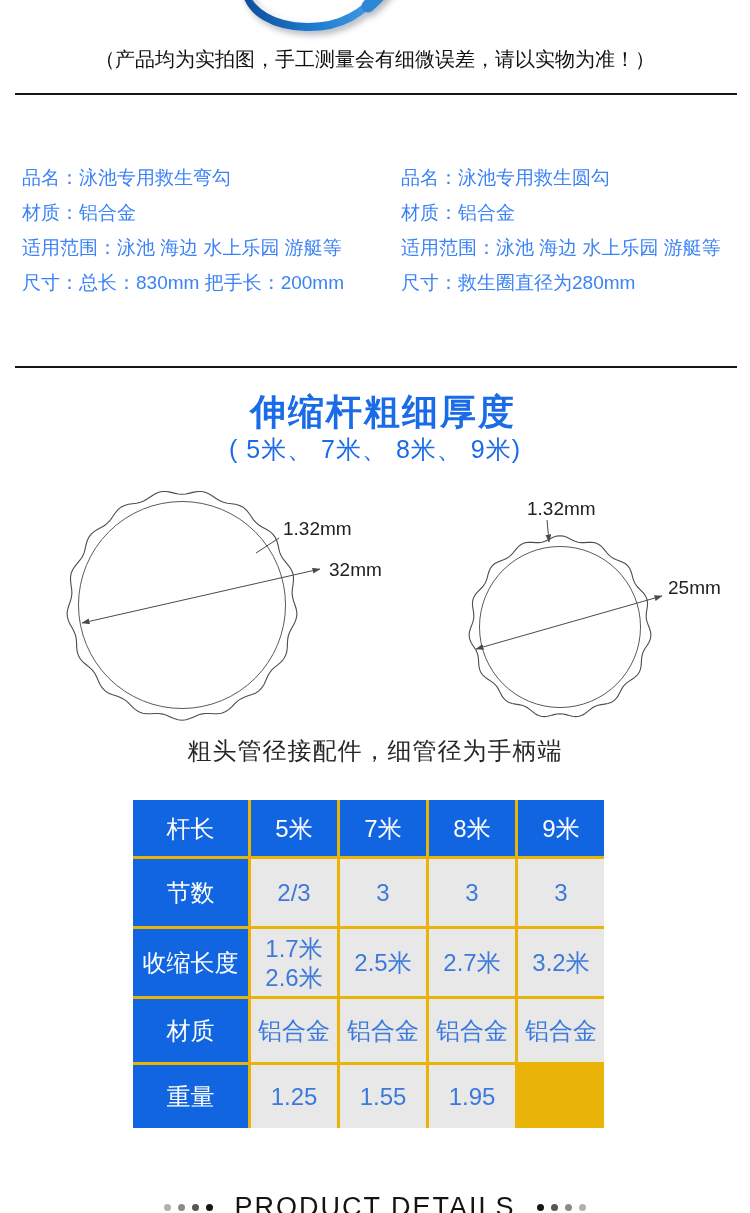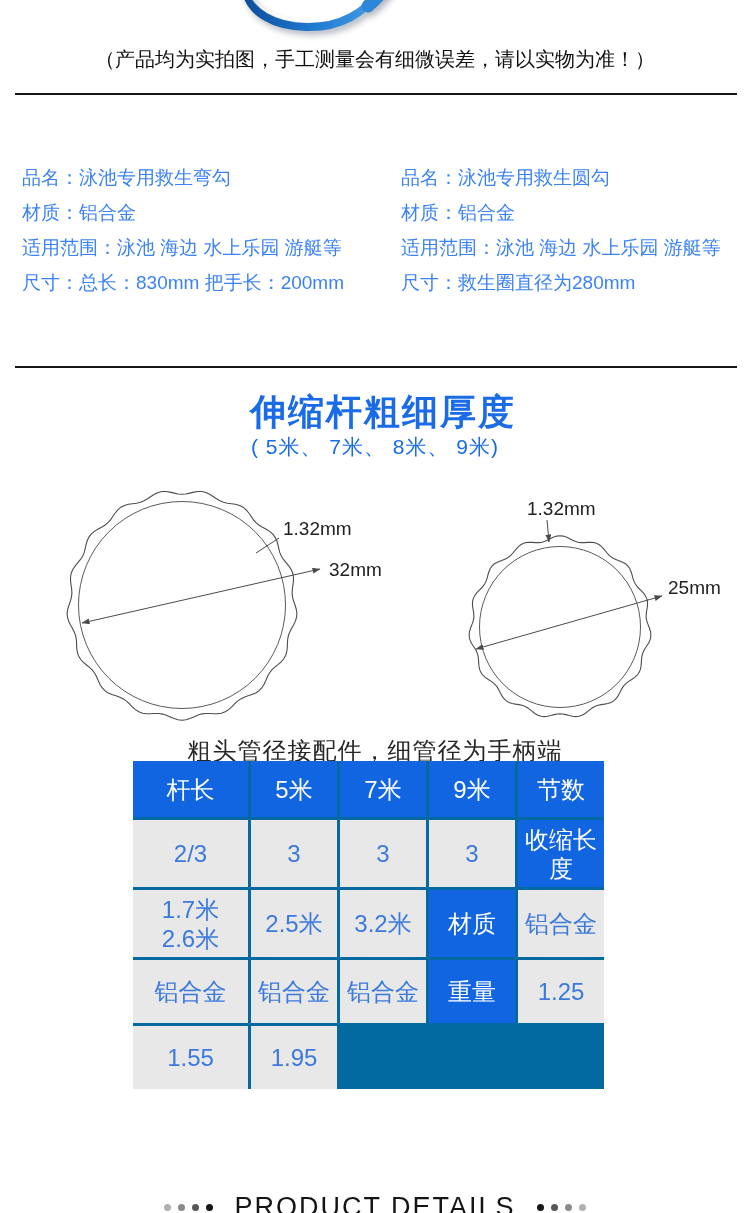--- a/index.html
+++ b/index.html
@@ -37,43 +37,43 @@
   .spec-col.left{left:22px;}
   .spec-col.right{left:392px;margin-left:9px;}
 
   
   .sec-title{
     position:absolute;top:388px;left:0;width:100%;text-align:center;
     font-size:36px;font-weight:700;color:var(--title-blue);letter-spacing:2px;padding-left:8px;
   }
   .sec-subtitle{
     position:absolute;top:433px;left:0;width:100%;text-align:center;
-    font-size:21px;font-weight:500;color:var(--title-blue);letter-spacing:1px;
+    font-size:25px;font-weight:500;color:var(--title-blue);letter-spacing:1px;
   }
 
   
   .diagram{position:absolute;top:465px;left:0;}
   .diagram text{font-family:"Liberation Sans","DejaVu Sans",sans-serif;font-size:19px;fill:#222;}
   .outline{fill:none;stroke:#4c4c4c;stroke-width:1.1;}
   .outline.inner{stroke:#5a5a5a;stroke-width:1;}
   .dim{stroke:#4a4a4a;stroke-width:1;}
 
   .caption{
     position:absolute;top:735px;left:0;width:100%;text-align:center;
     font-size:24px;color:#262626;letter-spacing:1px;
   }
 
   
   .spec-table{
-    position:absolute;top:761px;left:133px;
+    position:absolute;top:800px;left:133px;
     display:grid;
     grid-template-columns:115px 86px 86px 86px 86px;
     grid-template-rows:56px 67px 67px 63px 63px;
     gap:3px;
-    background:#0369a1;
+    background:#eab308;
   }
   .cell{
     display:flex;align-items:center;justify-content:center;
     font-size:24px;text-align:center;white-space:pre-line;line-height:29px;
   }
   .cell.th{background:var(--header-blue);color:#ffffff;}
   .cell.td{background:var(--cell-gray);color:var(--value-blue);}
 
   
   .footer{
@@ -157,32 +157,34 @@
       <text x="668" y="129">25mm</text>
     </g>
   </svg>
 
   <div class="caption">粗头管径接配件，细管径为手柄端</div>
 
   <div class="spec-table">
     <div class="cell th">杆长</div>
     <div class="cell th">5米</div>
     <div class="cell th">7米</div>
+    <div class="cell th">8米</div>
     <div class="cell th">9米</div>
 
     <div class="cell th">节数</div>
     <div class="cell td">2/3</div>
     <div class="cell td">3</div>
     <div class="cell td">3</div>
     <div class="cell td">3</div>
 
     <div class="cell th">收缩长度</div>
     <div class="cell td">1.7米
 2.6米</div>
     <div class="cell td">2.5米</div>
+    <div class="cell td">2.7米</div>
     <div class="cell td">3.2米</div>
 
     <div class="cell th">材质</div>
     <div class="cell td">铝合金</div>
     <div class="cell td">铝合金</div>
     <div class="cell td">铝合金</div>
     <div class="cell td">铝合金</div>
 
     <div class="cell th">重量</div>
     <div class="cell td">1.25</div>

